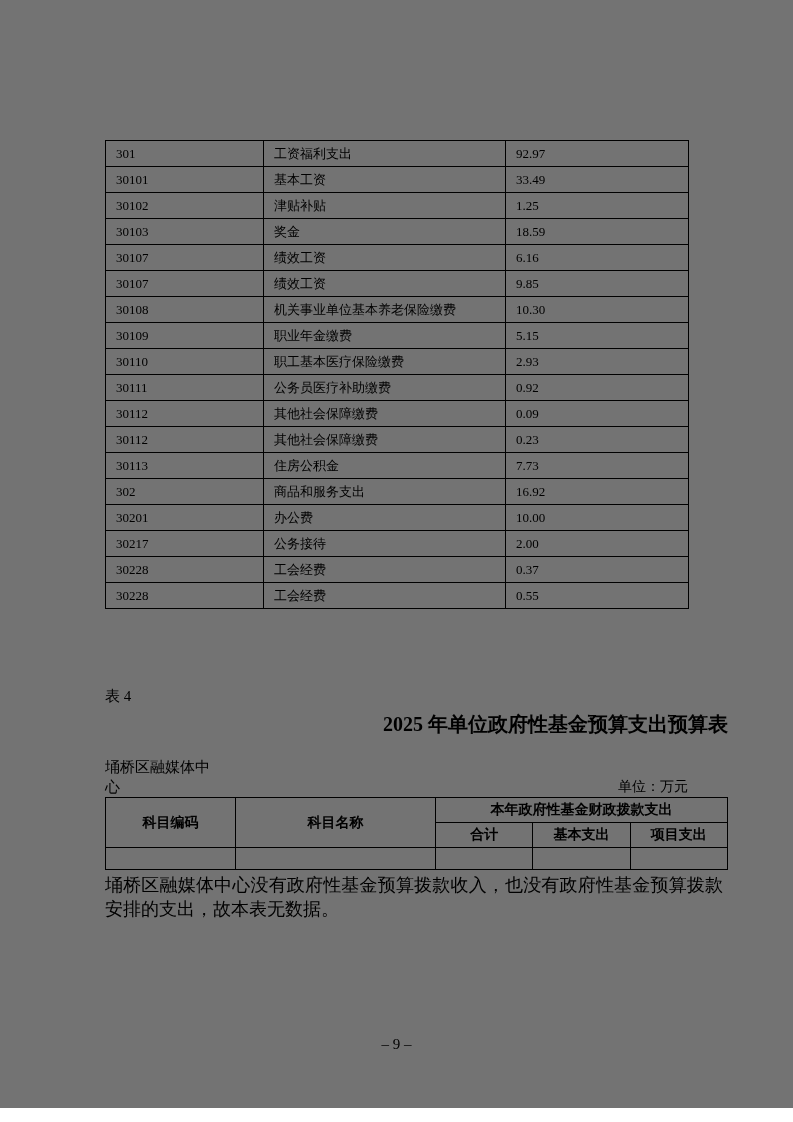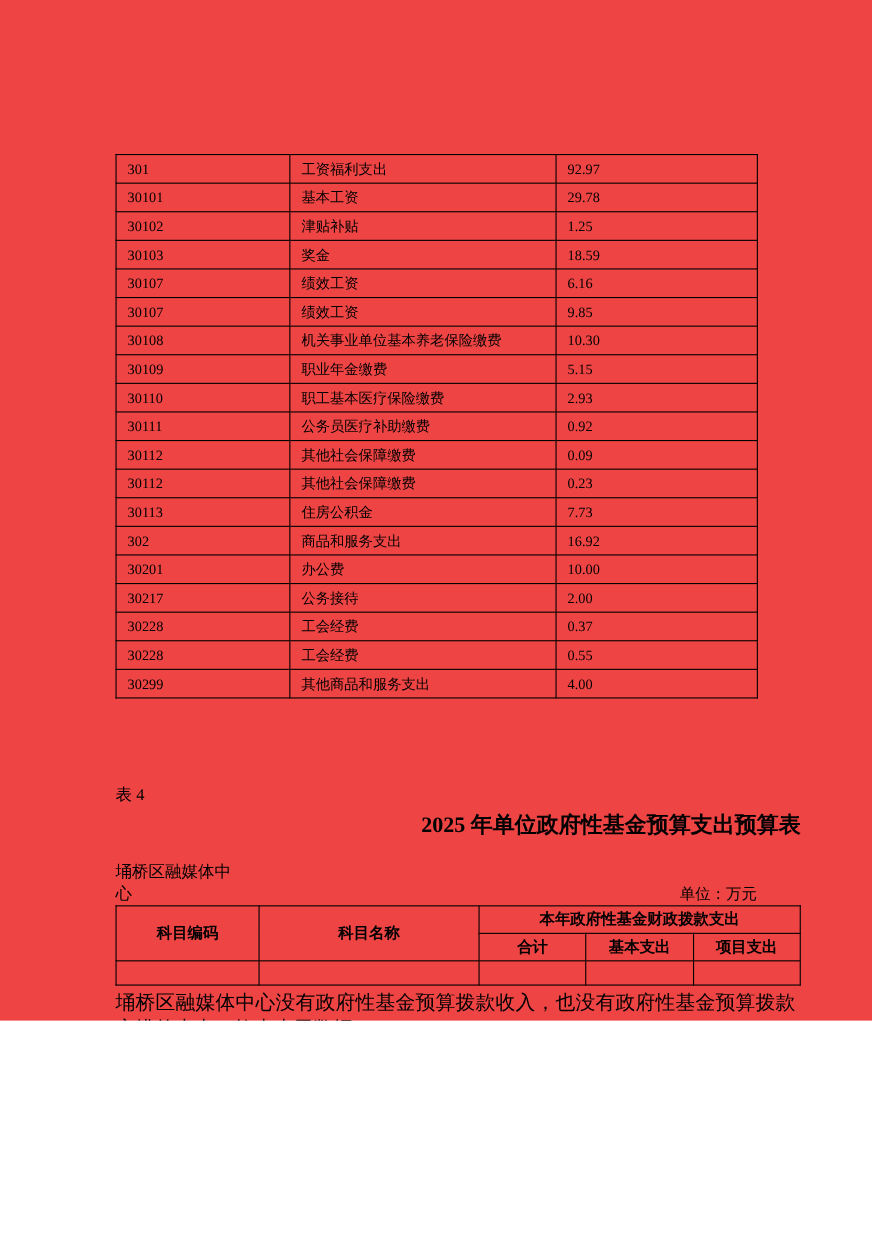--- a/index.html
+++ b/index.html
@@ -4,22 +4,22 @@
 <style>
   * { box-sizing: border-box; }
   html, body { margin: 0; padding: 0; background: #ffffff; }
   body {
     font-family: "Liberation Serif", "DejaVu Serif", serif;
     color: #000;
   }
   .page {
     position: relative;
     width: 793px;
-    height: 928px;
-    background: #ef4444;
+    height: 1108px;
+    background: #737373;
     padding: 140px 0 0 105px;
     overflow: hidden;
   }
   table { border-collapse: collapse; table-layout: fixed; }
 
   
   .expense-table { width: 583px; }
   .expense-table td {
     border: 1px solid #000;
     height: 26px;
@@ -95,21 +95,21 @@
   <table class="expense-table">
     <tbody>
       <tr>
           <td class="col-code">301</td>
           <td class="col-name">工资福利支出</td>
           <td class="col-value">92.97</td>
         </tr>
       <tr>
           <td class="col-code">30101</td>
           <td class="col-name">基本工资</td>
-          <td class="col-value">29.78</td>
+          <td class="col-value">33.49</td>
         </tr>
       <tr>
           <td class="col-code">30102</td>
           <td class="col-name">津贴补贴</td>
           <td class="col-value">1.25</td>
         </tr>
       <tr>
           <td class="col-code">30103</td>
           <td class="col-name">奖金</td>
           <td class="col-value">18.59</td>
@@ -176,25 +176,20 @@
         </tr>
       <tr>
           <td class="col-code">30228</td>
           <td class="col-name">工会经费</td>
           <td class="col-value">0.37</td>
         </tr>
       <tr>
           <td class="col-code">30228</td>
           <td class="col-name">工会经费</td>
           <td class="col-value">0.55</td>
-        </tr>
-      <tr>
-          <td class="col-code">30299</td>
-          <td class="col-name">其他商品和服务支出</td>
-          <td class="col-value">4.00</td>
         </tr>
     </tbody>
   </table>
 
   <div class="table-label">表 4</div>
 
   <div class="doc-title">2025 年单位政府性基金预算支出预算表</div>
 
   <div class="subheader">
     <div class="unit-name">埇桥区融媒体中心</div>

